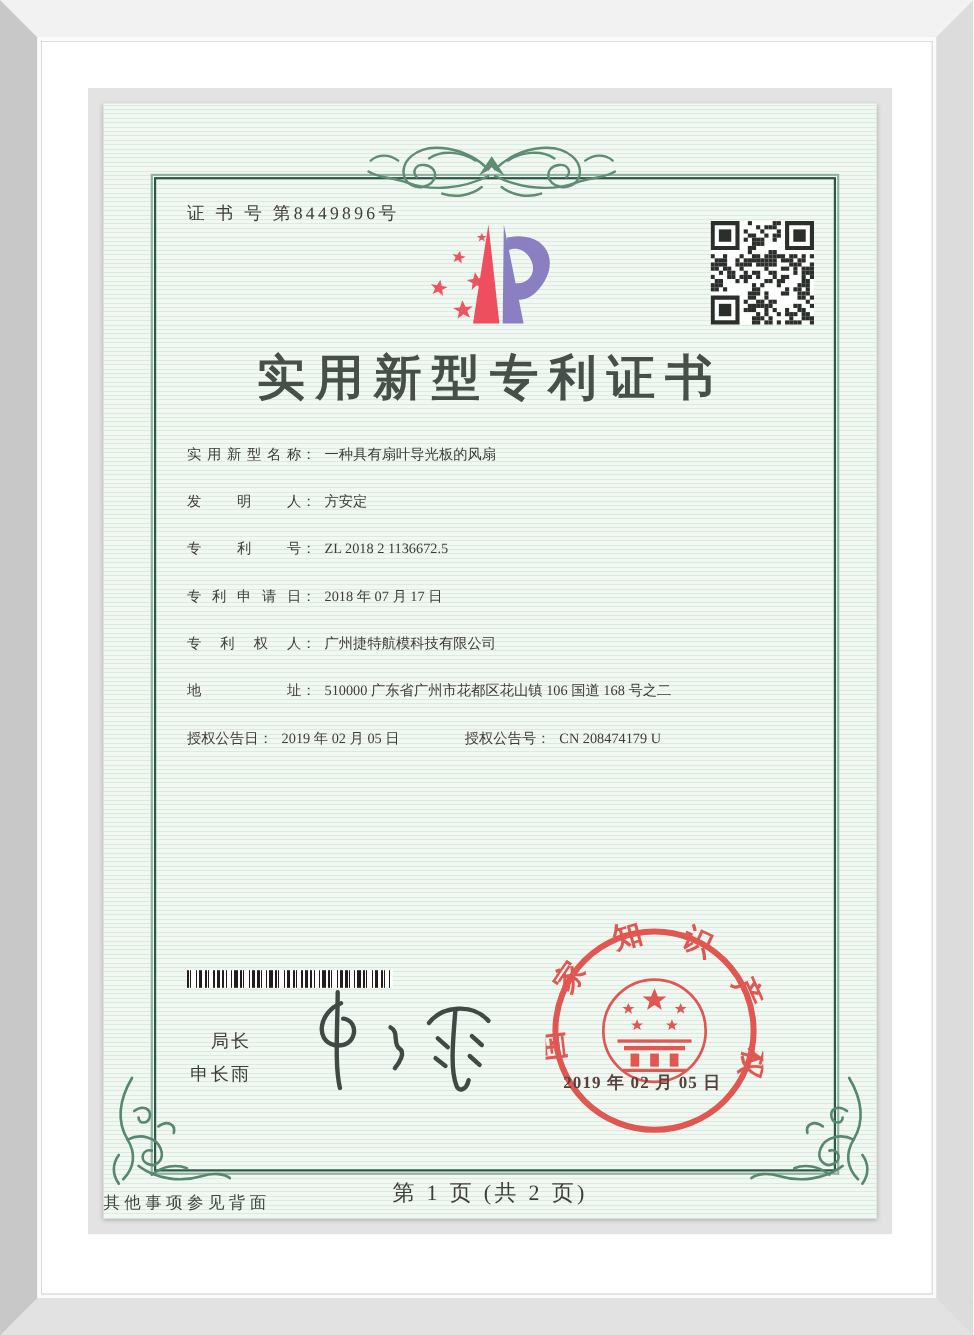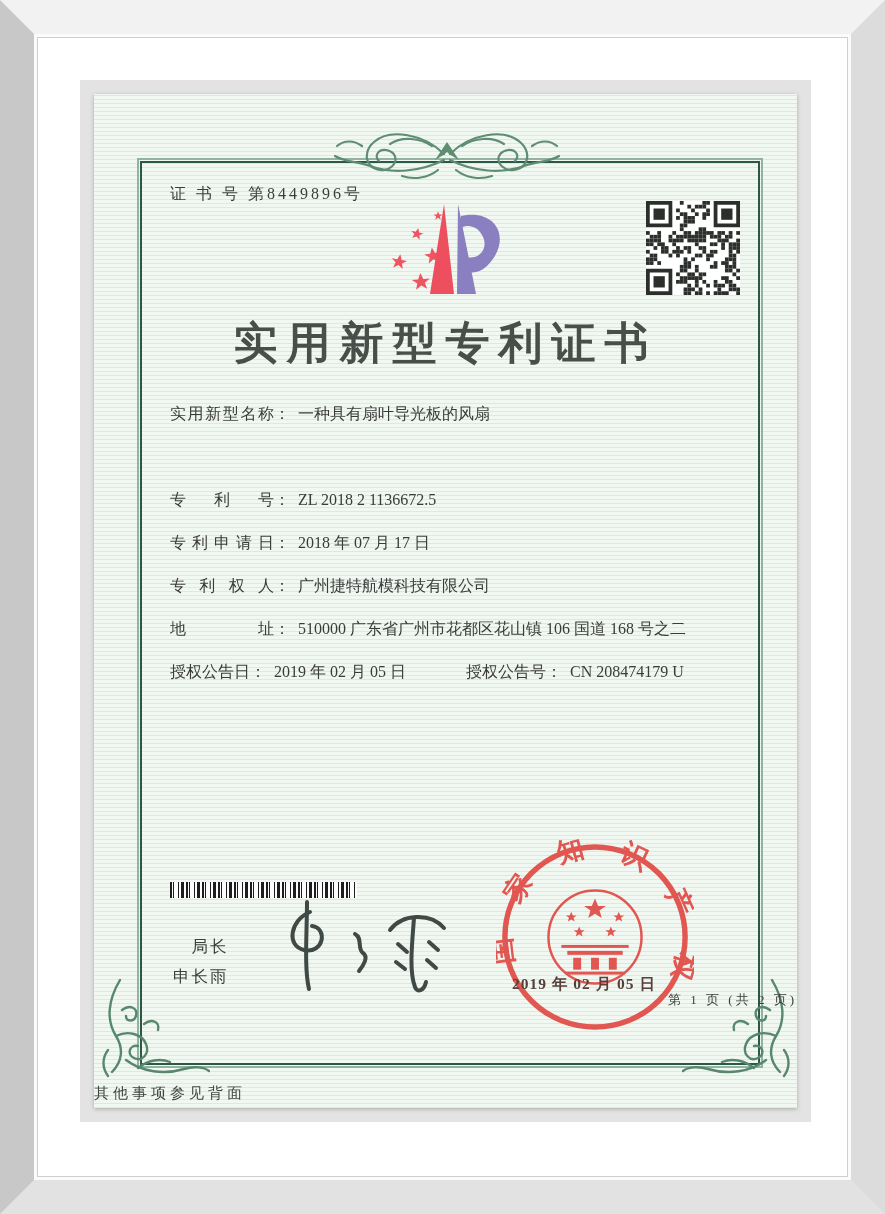--- a/index.html
+++ b/index.html
@@ -22,38 +22,38 @@
          border:2px solid #93b2a2;box-sizing:border-box;}
   .border-inner{position:absolute;inset:1px;border:2px solid #2c5847;}
   
   .cert-no{position:absolute;left:76px;top:90px;font-size:16px;letter-spacing:3px;color:#3c3c3c;}
   .logo{position:absolute;left:287px;top:98px;width:130px;height:116px;}
   .qr{position:absolute;left:552px;top:106px;width:94px;height:96px;}
   .title{position:absolute;left:0;top:220px;width:100%;text-align:center;
          font-size:44px;font-weight:700;letter-spacing:9px;color:#474f4b;
          font-family:"DejaVu Serif","Liberation Serif",serif;}
   
-  .frow{position:absolute;left:76px;width:560px;font-size:16px;white-space:nowrap;}
+  .frow{position:absolute;left:76px;width:560px;font-size:13px;white-space:nowrap;}
   .flabel{display:inline-block;width:104px;text-align:justify;text-align-last:justify;vertical-align:bottom;}
   .fcolon{display:inline-block;margin-right:8px;}
   .auth-group2{display:inline-block;margin-left:56px;}
   
   .paras{position:absolute;left:46px;top:604px;width:614px;font-size:15.5px;line-height:27px;
          text-align:justify;color:#3a3a3a;}
   .paras p{margin:0;text-indent:2em;}
   
   .barcode{position:absolute;left:76px;top:788px;width:187px;height:16px;
          background:repeating-linear-gradient(90deg,#1e1e1e 0 2px,#fdfdfd 2px 3px,#1e1e1e 3px 4px,
            #fdfdfd 4px 8px,#1e1e1e 8px 9px,#fdfdfd 9px 11px,#1e1e1e 11px 14px,#fdfdfd 14px 16px);}
   .officer{position:absolute;left:79px;top:838px;font-size:16.5px;line-height:30px;letter-spacing:2px;color:#3d3d3d;text-align:right;}
   .signature{position:absolute;left:158px;top:798px;width:230px;height:105px;}
   .seal{position:absolute;left:402px;top:744px;width:198px;height:198px;}
   .seal-date{position:absolute;left:418px;top:880px;width:190px;font-size:15.5px;letter-spacing:1px;
          color:#57403a;font-weight:600;z-index:5;}
-  .page-num{position:absolute;left:0;top:897px;width:100%;text-align:right;font-size:13px;
+  .page-num{position:absolute;left:0;top:977px;width:100%;text-align:center;font-size:20px;
          letter-spacing:3px;color:#3c3c3c;}
   .back-note{position:absolute;left:0;top:990px;width:100%;font-size:15px;
          letter-spacing:4px;color:#3d4540;}
   
   .fl-top{position:absolute;left:238px;top:20px;width:230px;height:82px;}
   .fl-bl{position:absolute;left:4px;top:884px;width:112px;height:104px;}
   .fl-br{position:absolute;left:588px;top:884px;width:112px;height:104px;transform:scaleX(-1);}
 </style>
 </head>
 <body>
@@ -336,20 +336,23 @@
           <path d="M0,72 h28 v28 h-28 Z M4,76 v20 h20 v-20 Z" fill-rule="evenodd"></path>
           <rect x="8" y="80" width="12" height="12"></rect>
         </g>
     </svg>
 
     <div class="title">实用新型专利证书</div>
 
     <div class="frow" style="top:310px">
       <span class="flabel">实用新型名称</span><span class="fcolon">：</span><span>一种具有扇叶导光板的风扇</span>
     </div>
+    <div class="frow" style="top:353px">
+      <span class="flabel">发明人</span><span class="fcolon">：</span><span>方安定</span>
+    </div>
     <div class="frow" style="top:396px">
       <span class="flabel">专利号</span><span class="fcolon">：</span><span>ZL 2018 2 1136672.5</span>
     </div>
     <div class="frow" style="top:439px">
       <span class="flabel">专利申请日</span><span class="fcolon">：</span><span>2018 年 07 月 17 日</span>
     </div>
     <div class="frow" style="top:482px">
       <span class="flabel">专利权人</span><span class="fcolon">：</span><span>广州捷特航模科技有限公司</span>
     </div>
     <div class="frow" style="top:525px">

